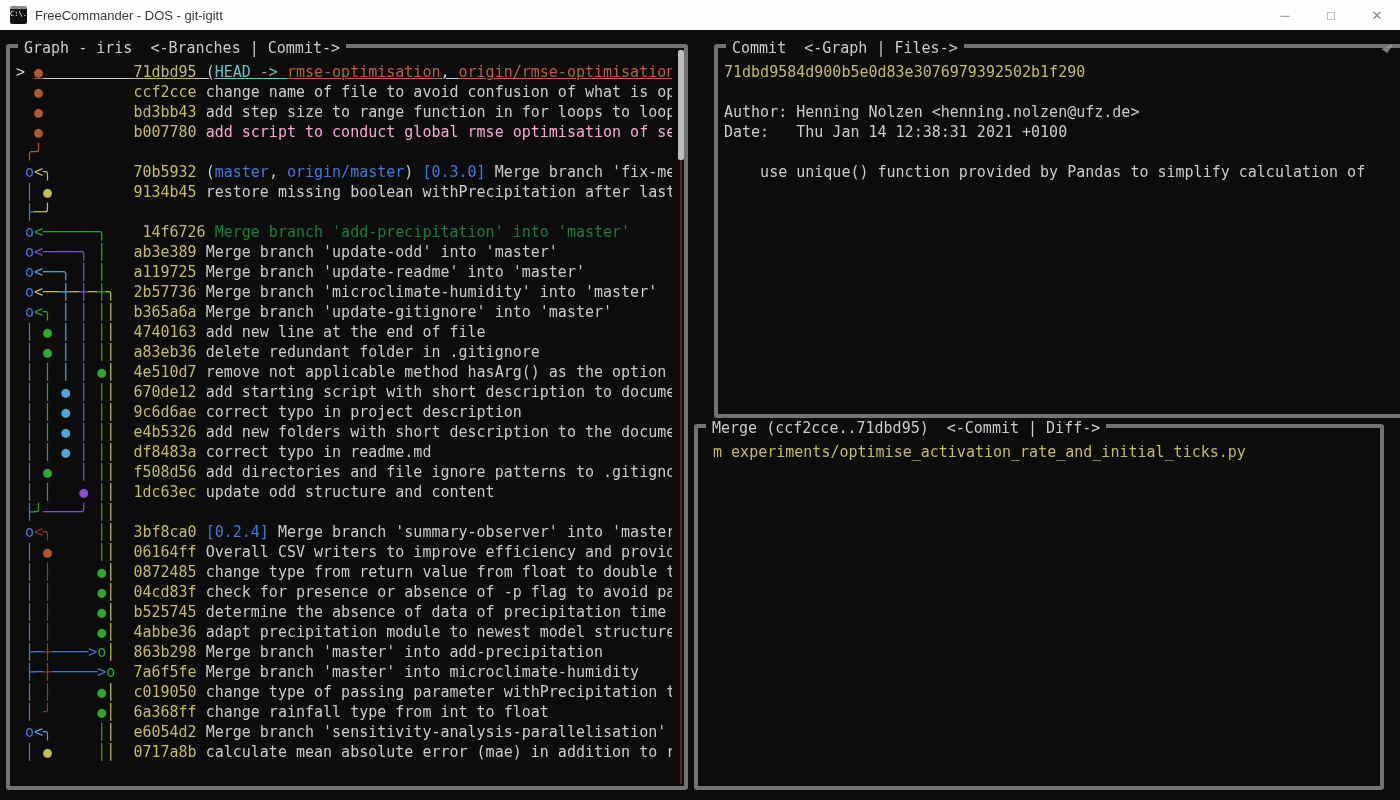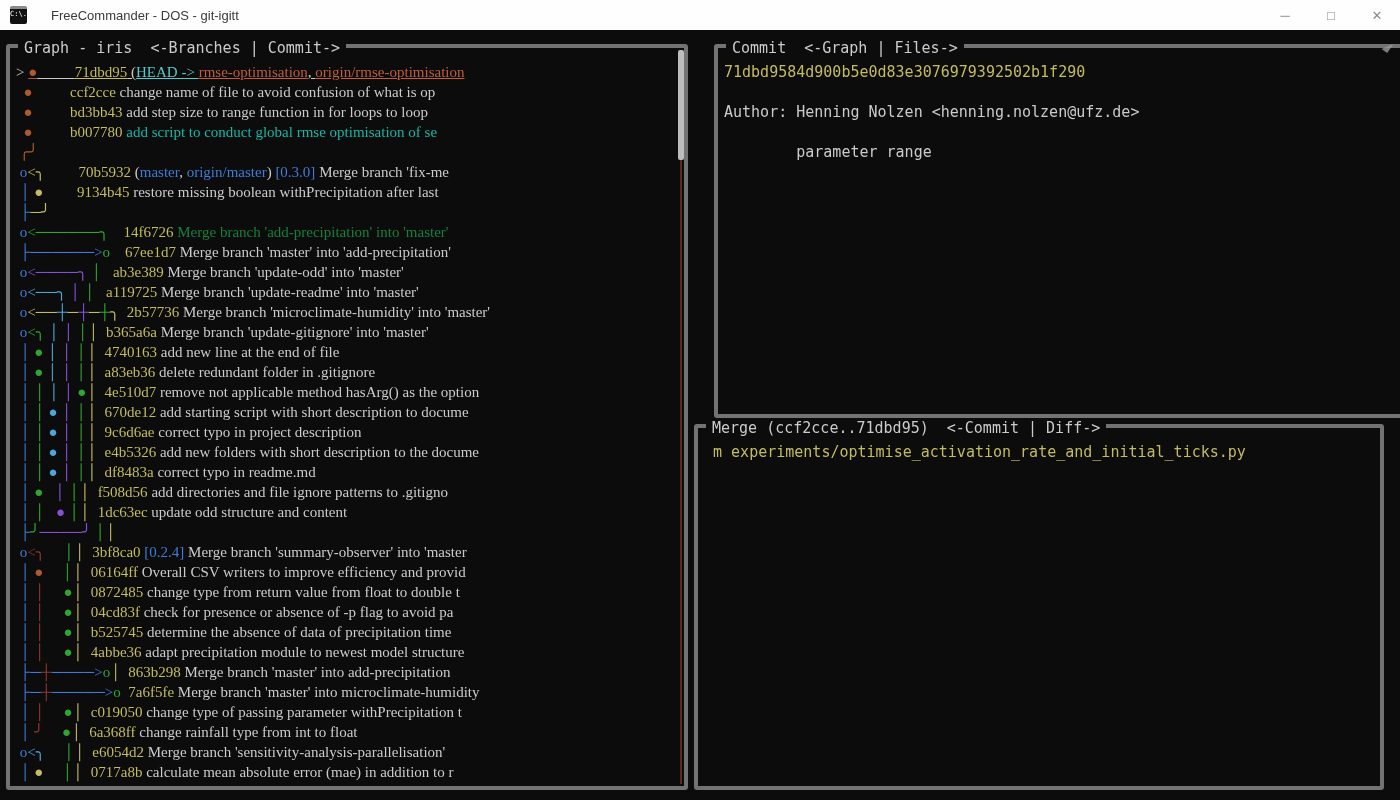--- a/index.html
+++ b/index.html
@@ -13,21 +13,21 @@
     position:absolute;left:0;top:0;width:1400px;height:30px;
     background:#FEFEFE;display:flex;align-items:center;
     font-family:"Liberation Sans","DejaVu Sans",sans-serif;
   }
   .appicon{
     width:17px;height:15px;margin-left:10px;background:#111;
     border-radius:2px;border-top:3px solid #8A8A8A;
     color:#FFF;font-family:"DejaVu Sans Mono",monospace;
     font-size:7px;line-height:11px;text-align:center;overflow:hidden;
   }
-  .wtitle{margin-left:24px;font-size:13px;color:#3A3A3A;}
+  .wtitle{margin-left:8px;font-size:13px;color:#3A3A3A;}
   .wcontrols{position:absolute;right:0;top:0;height:30px;display:flex;}
   .wbtn{
     width:46px;height:30px;display:flex;align-items:center;justify-content:center;
     color:#8A8A8A;font-size:13px;
   }
   
   .panel{
     position:absolute;border:4px solid #737373;border-radius:3px;
     background:#0C0C0C;
   }
@@ -45,21 +45,21 @@
     white-space:pre;overflow:hidden;
   }
   .u{text-decoration:underline;}
   
   .sb-track{position:absolute;top:2px;bottom:2px;right:2px;width:2px;background:#5C2824;}
   .sb-thumb{position:absolute;top:2px;right:0;width:6px;height:110px;background:#BDBDBD;border-radius:2px;}
   
   #graph-panel {left:6px;  top:44px;  width:674px; height:738px;}
   #commit-panel{left:714px;top:44px;  width:682px; height:366px;}
   #files-panel {left:694px;top:424px; width:682px; height:358px;}
-  #graph-panel .lines{padding-right:12px;font-family:Liberation Serif, serif;}
+  #graph-panel .lines{padding-right:12px;}
   
   #mouse-cursor{
     position:absolute;left:1384px;top:41px;width:0;height:0;
     border-left:7px solid transparent;border-bottom:11px solid #9A9A9A;
     transform:rotate(35deg);opacity:.8;
   }
 </style>
 </head>
 <body>
 
@@ -72,27 +72,26 @@
     <div class="wbtn">✕</div>
   </div>
 </div>
 
 <div class="panel" id="graph-panel">
   <div class="phead"><span>Graph - iris</span><span class="nav">&lt;-Branches | Commit-&gt;</span></div>
   <div class="lines" id="graph-rows">
       <div class="trow sel"><span style="color: rgb(203, 203, 203);">&gt;</span><span style="color: rgb(203, 203, 203);"> </span><span class="u" style="color: rgb(173, 90, 45);">●</span><span class="u" style="color: rgb(203, 203, 203);">          </span><span class="u" style="color: rgb(196, 188, 94);">71dbd95</span><span class="u" style="color: rgb(203, 203, 203);"> (</span><span class="u" style="color: rgb(89, 200, 200);">HEAD -&gt; </span><span class="u" style="color: rgb(194, 92, 59);">rmse-optimisation</span><span class="u" style="color: rgb(203, 203, 203);">, </span><span class="u" style="color: rgb(194, 92, 59);">origin/rmse-optimisation</span></div>
       <div class="trow"><span style="color: rgb(203, 203, 203);">  </span><span style="color: rgb(173, 90, 45);">●</span><span style="color: rgb(203, 203, 203);">          </span><span style="color: rgb(196, 188, 94);">ccf2cce</span><span style="color: rgb(203, 203, 203);"> change name of file to avoid confusion of what is op</span></div>
       <div class="trow"><span style="color: rgb(203, 203, 203);">  </span><span style="color: rgb(173, 90, 45);">●</span><span style="color: rgb(203, 203, 203);">          </span><span style="color: rgb(196, 188, 94);">bd3bb43</span><span style="color: rgb(203, 203, 203);"> add step size to range function in for loops to loop</span></div>
-      <div class="trow"><span style="color: rgb(203, 203, 203);">  </span><span style="color: rgb(173, 90, 45);">●</span><span style="color: rgb(203, 203, 203);">          </span><span style="color: rgb(196, 188, 94);">b007780</span><span style="color: #14b8a6;"> add script to conduct global rmse optimisation of se</span></div>
+      <div class="trow"><span style="color: rgb(203, 203, 203);">  </span><span style="color: rgb(173, 90, 45);">●</span><span style="color: rgb(203, 203, 203);">          </span><span style="color: rgb(196, 188, 94);">b007780</span><span style="color: #f9a8d4;"> add script to conduct global rmse optimisation of se</span></div>
       <div class="trow"><span style="color: rgb(203, 203, 203);"> </span><span style="color: rgb(173, 90, 45);">╭╯</span><span style="color: rgb(203, 203, 203);">          </span></div>
       <div class="trow"><span style="color: rgb(203, 203, 203);"> </span><span style="color: rgb(63, 123, 217);">o</span><span style="color: rgb(196, 188, 94);">&lt;╮</span><span style="color: rgb(203, 203, 203);">         </span><span style="color: rgb(196, 188, 94);">70b5932</span><span style="color: rgb(203, 203, 203);"> (</span><span style="color: rgb(63, 123, 217);">master</span><span style="color: rgb(203, 203, 203);">, </span><span style="color: rgb(63, 123, 217);">origin/master</span><span style="color: rgb(203, 203, 203);">) </span><span style="color: rgb(63, 123, 217);">[0.3.0]</span><span style="color: rgb(203, 203, 203);"> Merge branch 'fix-me</span></div>
       <div class="trow"><span style="color: rgb(203, 203, 203);"> </span><span style="color: rgb(63, 123, 217);">│</span><span style="color: rgb(203, 203, 203);"> </span><span style="color: rgb(196, 188, 94);">●</span><span style="color: rgb(203, 203, 203);">         </span><span style="color: rgb(196, 188, 94);">9134b45</span><span style="color: rgb(203, 203, 203);"> restore missing boolean withPrecipitation after last</span></div>
       <div class="trow"><span style="color: rgb(203, 203, 203);"> </span><span style="color: rgb(63, 123, 217);">├</span><span style="color: rgb(196, 188, 94);">─╯</span><span style="color: rgb(203, 203, 203);">         </span></div>
       <div class="trow"><span style="color: rgb(203, 203, 203);"> </span><span style="color: rgb(63, 123, 217);">o</span><span style="color: rgb(47, 166, 47);">&lt;──────╮</span><span style="color: rgb(203, 203, 203);">    </span><span style="color: rgb(196, 188, 94);">14f6726</span><span style="color: #15803d;"> Merge branch 'add-precipitation' into 'master'</span></div>
-      <div class="trow"><span style="color: rgb(203, 203, 203);"> </span><span style="color: rgb(63, 123, 217);">├──────&gt;</span><span style="color: rgb(47, 166, 47);">o</span><span style="color: rgb(203, 203, 203);">    </span><span style="color: rgb(196, 188, 94);">67ee1d7</span><span style="color: rgb(203, 203, 203);"> Merge branch 'master' into 'add-precipitation'</span></div>
       <div class="trow"><span style="color: rgb(203, 203, 203);"> </span><span style="color: rgb(63, 123, 217);">o</span><span style="color: rgb(138, 79, 217);">&lt;────╮</span><span style="color: rgb(203, 203, 203);"> </span><span style="color: rgb(47, 166, 47);">│</span><span style="color: rgb(203, 203, 203);">   </span><span style="color: rgb(196, 188, 94);">ab3e389</span><span style="color: rgb(203, 203, 203);"> Merge branch 'update-odd' into 'master'</span></div>
       <div class="trow"><span style="color: rgb(203, 203, 203);"> </span><span style="color: rgb(63, 123, 217);">o</span><span style="color: rgb(76, 165, 220);">&lt;──╮</span><span style="color: rgb(203, 203, 203);"> </span><span style="color: rgb(138, 79, 217);">│</span><span style="color: rgb(203, 203, 203);"> </span><span style="color: rgb(47, 166, 47);">│</span><span style="color: rgb(203, 203, 203);">   </span><span style="color: rgb(196, 188, 94);">a119725</span><span style="color: rgb(203, 203, 203);"> Merge branch 'update-readme' into 'master'</span></div>
       <div class="trow"><span style="color: rgb(203, 203, 203);"> </span><span style="color: rgb(63, 123, 217);">o</span><span style="color: rgb(196, 188, 94);">&lt;──</span><span style="color: rgb(76, 165, 220);">┼</span><span style="color: rgb(196, 188, 94);">─</span><span style="color: rgb(138, 79, 217);">┼</span><span style="color: rgb(196, 188, 94);">─</span><span style="color: rgb(47, 166, 47);">┼</span><span style="color: rgb(196, 188, 94);">╮</span><span style="color: rgb(203, 203, 203);">  </span><span style="color: rgb(196, 188, 94);">2b57736</span><span style="color: rgb(203, 203, 203);"> Merge branch 'microclimate-humidity' into 'master'</span></div>
       <div class="trow"><span style="color: rgb(203, 203, 203);"> </span><span style="color: rgb(63, 123, 217);">o</span><span style="color: rgb(47, 166, 47);">&lt;╮</span><span style="color: rgb(203, 203, 203);"> </span><span style="color: rgb(76, 165, 220);">│</span><span style="color: rgb(203, 203, 203);"> </span><span style="color: rgb(138, 79, 217);">│</span><span style="color: rgb(203, 203, 203);"> </span><span style="color: rgb(47, 166, 47);">│</span><span style="color: rgb(196, 188, 94);">│</span><span style="color: rgb(203, 203, 203);">  </span><span style="color: rgb(196, 188, 94);">b365a6a</span><span style="color: rgb(203, 203, 203);"> Merge branch 'update-gitignore' into 'master'</span></div>
       <div class="trow"><span style="color: rgb(203, 203, 203);"> </span><span style="color: rgb(63, 123, 217);">│</span><span style="color: rgb(203, 203, 203);"> </span><span style="color: rgb(47, 166, 47);">●</span><span style="color: rgb(203, 203, 203);"> </span><span style="color: rgb(76, 165, 220);">│</span><span style="color: rgb(203, 203, 203);"> </span><span style="color: rgb(138, 79, 217);">│</span><span style="color: rgb(203, 203, 203);"> </span><span style="color: rgb(47, 166, 47);">│</span><span style="color: rgb(196, 188, 94);">│</span><span style="color: rgb(203, 203, 203);">  </span><span style="color: rgb(196, 188, 94);">4740163</span><span style="color: rgb(203, 203, 203);"> add new line at the end of file</span></div>
       <div class="trow"><span style="color: rgb(203, 203, 203);"> </span><span style="color: rgb(63, 123, 217);">│</span><span style="color: rgb(203, 203, 203);"> </span><span style="color: rgb(47, 166, 47);">●</span><span style="color: rgb(203, 203, 203);"> </span><span style="color: rgb(76, 165, 220);">│</span><span style="color: rgb(203, 203, 203);"> </span><span style="color: rgb(138, 79, 217);">│</span><span style="color: rgb(203, 203, 203);"> </span><span style="color: rgb(47, 166, 47);">│</span><span style="color: rgb(196, 188, 94);">│</span><span style="color: rgb(203, 203, 203);">  </span><span style="color: rgb(196, 188, 94);">a83eb36</span><span style="color: rgb(203, 203, 203);"> delete redundant folder in .gitignore</span></div>
       <div class="trow"><span style="color: rgb(203, 203, 203);"> </span><span style="color: rgb(63, 123, 217);">│</span><span style="color: rgb(203, 203, 203);"> </span><span style="color: rgb(47, 166, 47);">│</span><span style="color: rgb(203, 203, 203);"> </span><span style="color: rgb(76, 165, 220);">│</span><span style="color: rgb(203, 203, 203);"> </span><span style="color: rgb(138, 79, 217);">│</span><span style="color: rgb(203, 203, 203);"> </span><span style="color: rgb(47, 166, 47);">●</span><span style="color: rgb(196, 188, 94);">│</span><span style="color: rgb(203, 203, 203);">  </span><span style="color: rgb(196, 188, 94);">4e510d7</span><span style="color: rgb(203, 203, 203);"> remove not applicable method hasArg() as the option</span></div>
       <div class="trow"><span style="color: rgb(203, 203, 203);"> </span><span style="color: rgb(63, 123, 217);">│</span><span style="color: rgb(203, 203, 203);"> </span><span style="color: rgb(47, 166, 47);">│</span><span style="color: rgb(203, 203, 203);"> </span><span style="color: rgb(76, 165, 220);">●</span><span style="color: rgb(203, 203, 203);"> </span><span style="color: rgb(138, 79, 217);">│</span><span style="color: rgb(203, 203, 203);"> </span><span style="color: rgb(47, 166, 47);">│</span><span style="color: rgb(196, 188, 94);">│</span><span style="color: rgb(203, 203, 203);">  </span><span style="color: rgb(196, 188, 94);">670de12</span><span style="color: rgb(203, 203, 203);"> add starting script with short description to docume</span></div>
       <div class="trow"><span style="color: rgb(203, 203, 203);"> </span><span style="color: rgb(63, 123, 217);">│</span><span style="color: rgb(203, 203, 203);"> </span><span style="color: rgb(47, 166, 47);">│</span><span style="color: rgb(203, 203, 203);"> </span><span style="color: rgb(76, 165, 220);">●</span><span style="color: rgb(203, 203, 203);"> </span><span style="color: rgb(138, 79, 217);">│</span><span style="color: rgb(203, 203, 203);"> </span><span style="color: rgb(47, 166, 47);">│</span><span style="color: rgb(196, 188, 94);">│</span><span style="color: rgb(203, 203, 203);">  </span><span style="color: rgb(196, 188, 94);">9c6d6ae</span><span style="color: rgb(203, 203, 203);"> correct typo in project description</span></div>
       <div class="trow"><span style="color: rgb(203, 203, 203);"> </span><span style="color: rgb(63, 123, 217);">│</span><span style="color: rgb(203, 203, 203);"> </span><span style="color: rgb(47, 166, 47);">│</span><span style="color: rgb(203, 203, 203);"> </span><span style="color: rgb(76, 165, 220);">●</span><span style="color: rgb(203, 203, 203);"> </span><span style="color: rgb(138, 79, 217);">│</span><span style="color: rgb(203, 203, 203);"> </span><span style="color: rgb(47, 166, 47);">│</span><span style="color: rgb(196, 188, 94);">│</span><span style="color: rgb(203, 203, 203);">  </span><span style="color: rgb(196, 188, 94);">e4b5326</span><span style="color: rgb(203, 203, 203);"> add new folders with short description to the docume</span></div>
@@ -116,22 +115,23 @@
   <div class="sb-track"></div>
   <div class="sb-thumb"></div>
 </div>
 
 <div class="panel" id="commit-panel">
   <div class="phead"><span>Commit</span><span class="nav">&lt;-Graph | Files-&gt;</span></div>
   <div class="lines" id="commit-lines">
       <div class="trow"><span style="color: rgb(196, 188, 94);">71dbd9584d900b5e0d83e3076979392502b1f290</span></div>
       <div class="trow"></div>
       <div class="trow"><span style="color: rgb(203, 203, 203);">Author: Henning Nolzen &lt;henning.nolzen@ufz.de&gt;</span></div>
+      <div class="trow"><span style="color: rgb(203, 203, 203);">Date:   Thu Jan 14 12:38:31 2021 +0100</span></div>
       <div class="trow"></div>
-      <div class="trow"><span style="color: rgb(203, 203, 203);">        parameter range</span></div>
+      <div class="trow"><span style="color: rgb(203, 203, 203);">    use unique() function provided by Pandas to simplify calculation of</span></div>
     </div>
 </div>
 
 <div class="panel" id="files-panel">
   <div class="phead"><span>Merge (ccf2cce..71dbd95)</span><span class="nav">&lt;-Commit | Diff-&gt;</span></div>
   <div class="lines" id="files-lines">
       <div class="trow"><span style="color: rgb(196, 188, 94);"> m experiments/optimise_activation_rate_and_initial_ticks.py</span></div>
     </div>
 </div>
 

